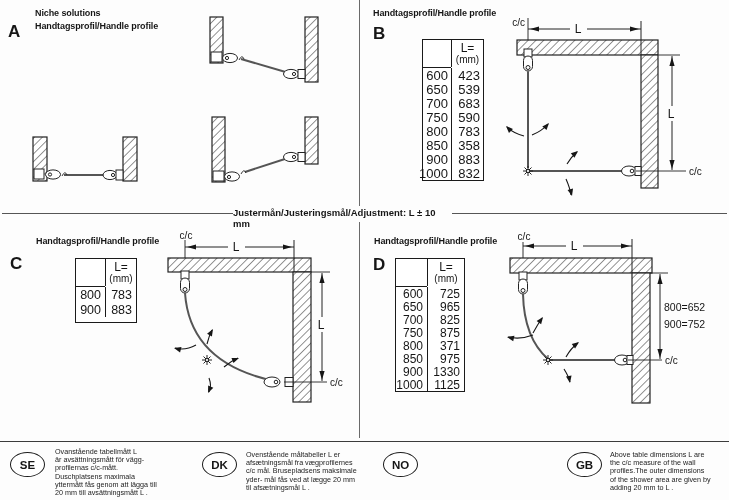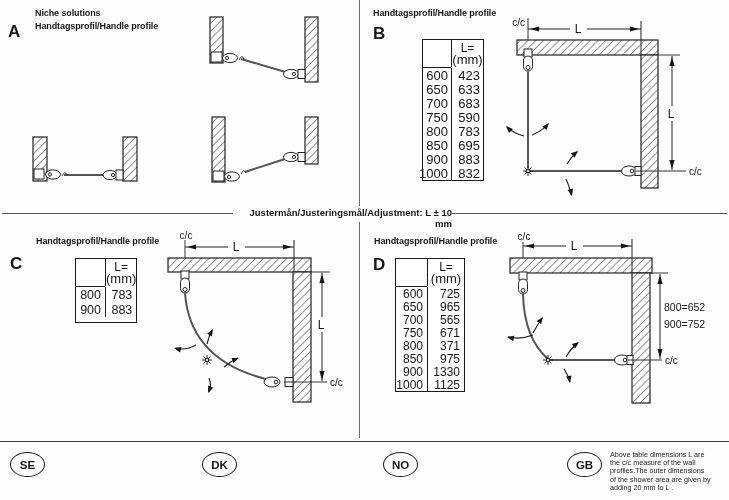--- a/index.html
+++ b/index.html
@@ -12,29 +12,29 @@
   svg text{font-family:"Liberation Sans","DejaVu Sans",sans-serif;fill:#161616;}
   .sec-title{font-weight:bold;font-size:9px;line-height:13px;letter-spacing:-0.1px;white-space:pre-line;}
   .sec-letter{font-weight:bold;font-size:17px;}
   
   .dimtable{position:absolute;border:1.2px solid #1a1a1a;background:#fff;display:grid;}
   .dimtable .cell{display:flex;align-items:center;justify-content:flex-end;}
   .dimtable .c2{border-left:1px solid #1a1a1a;}
   .dimtable .th{height:27px;}
   .dimtable .th.c1{border-bottom:1px solid #1a1a1a;}
   .dimtable .th.c2{flex-direction:column;align-items:center;justify-content:center;line-height:11px;}
-  .hd-l{font-size:12px;} .hd-mm{font-size:13px;}
+  .hd-l{font-size:12px;} .hd-mm{font-size:10px;}
   .t-b .cell{font-size:13px;} .t-b .td{height:14px;padding-right:3px;}
   .t-c .cell{font-size:12.5px;} .t-c .td{height:15px;padding-right:4px;}
   .t-c{padding-bottom:5px;}
   .t-d .cell{font-size:12px;} .t-d .td{height:13px;padding-right:4px;}
   
   .vline{background:#6a6a6a;width:1.3px;}
   .hline{background:#565656;height:1.4px;}
-  .adj-text{font-weight:bold;font-size:9.5px;text-align:right;}
+  .adj-text{font-weight:bold;font-size:9.5px;text-align:left;}
   
   .lang-oval{
     position:absolute;width:33px;height:23px;border:1.6px solid #1c1c1c;border-radius:50%;
     display:flex;align-items:center;justify-content:center;font-weight:bold;font-size:11.5px;background:#fff;
   }
   .note-text{position:absolute;font-size:7.2px;line-height:8.2px;white-space:pre-line;color:#222;}
 </style>
 </head>
 <body>
 
@@ -275,29 +275,29 @@
 
   <div class="dimtable t-b" style="left:422px;top:39px;width:60px;grid-template-columns:28px 1fr">
     <div class="cell th c1"></div>
     <div class="cell th c2">
       <span class="hd-l">L=</span>
       <span class="hd-mm">(mm)</span>
     </div>
     <div class="cell td c1">600</div>
       <div class="cell td c2">423</div>
     <div class="cell td c1">650</div>
-      <div class="cell td c2">633</div>
+      <div class="cell td c2">539</div>
     <div class="cell td c1">700</div>
       <div class="cell td c2">683</div>
     <div class="cell td c1">750</div>
       <div class="cell td c2">590</div>
     <div class="cell td c1">800</div>
       <div class="cell td c2">783</div>
     <div class="cell td c1">850</div>
-      <div class="cell td c2">695</div>
+      <div class="cell td c2">358</div>
     <div class="cell td c1">900</div>
       <div class="cell td c2">883</div>
     <div class="cell td c1">1000</div>
       <div class="cell td c2">832</div>
   </div>
 
   <div class="dimtable t-c" style="left:75px;top:258px;width:60px;grid-template-columns:29px 1fr">
     <div class="cell th c1"></div>
     <div class="cell th c2">
       <span class="hd-l">L=</span>
@@ -313,43 +313,54 @@
     <div class="cell th c1"></div>
     <div class="cell th c2">
       <span class="hd-l">L=</span>
       <span class="hd-mm">(mm)</span>
     </div>
     <div class="cell td c1">600</div>
       <div class="cell td c2">725</div>
     <div class="cell td c1">650</div>
       <div class="cell td c2">965</div>
     <div class="cell td c1">700</div>
-      <div class="cell td c2">565</div>
+      <div class="cell td c2">825</div>
     <div class="cell td c1">750</div>
-      <div class="cell td c2">671</div>
+      <div class="cell td c2">875</div>
     <div class="cell td c1">800</div>
       <div class="cell td c2">371</div>
     <div class="cell td c1">850</div>
       <div class="cell td c2">975</div>
     <div class="cell td c1">900</div>
       <div class="cell td c2">1330</div>
     <div class="cell td c1">1000</div>
       <div class="cell td c2">1125</div>
   </div>
 
   <div class="abs vline" style="left:359px;top:0;height:206px"></div>
   <div class="abs vline" style="left:359px;top:222px;height:216px"></div>
   <div class="abs hline" style="left:2px;top:213px;width:231px"></div>
   <div class="abs hline" style="left:452px;top:213px;width:275px"></div>
   <div class="abs adj-text" style="left:233px;top:207px;width:219px">Justermån/Justeringsmål/Adjustment: L ± 10 mm</div>
   <div class="abs hline" style="left:0;top:441px;width:729px;background:#3c3c3c;height:1.2px"></div>
 
   <div class="lang-oval" style="left:10px;top:452px">SE</div>
+  <div class="note-text" style="left:55px;top:448px;width:155px">Ovanstående tabellmått L
+är avsättningsmått för vägg-
+profilernas c/c-mått.
+Duschplatsens maximala
+yttermått fås genom att lägga till
+20 mm till avsättningsmått L .</div>
 
   <div class="lang-oval" style="left:202px;top:452px">DK</div>
+  <div class="note-text" style="left:246px;top:451px;width:155px">Ovenstående måltabeller L er
+afsætningsmål fra vægprofilernes
+c/c mål. Brusepladsens maksimale
+yder- mål fås ved at lægge 20 mm
+til afsætningsmål L .</div>
 
   <div class="lang-oval" style="left:383px;top:452px">NO</div>
 
   <div class="lang-oval" style="left:567px;top:452px">GB</div>
   <div class="note-text" style="left:610px;top:451px;width:130px">Above table dimensions L are
 the c/c measure of the wall
 profiles.The outer dimensions
 of the shower area are given by
 adding 20 mm to L .</div>
 

